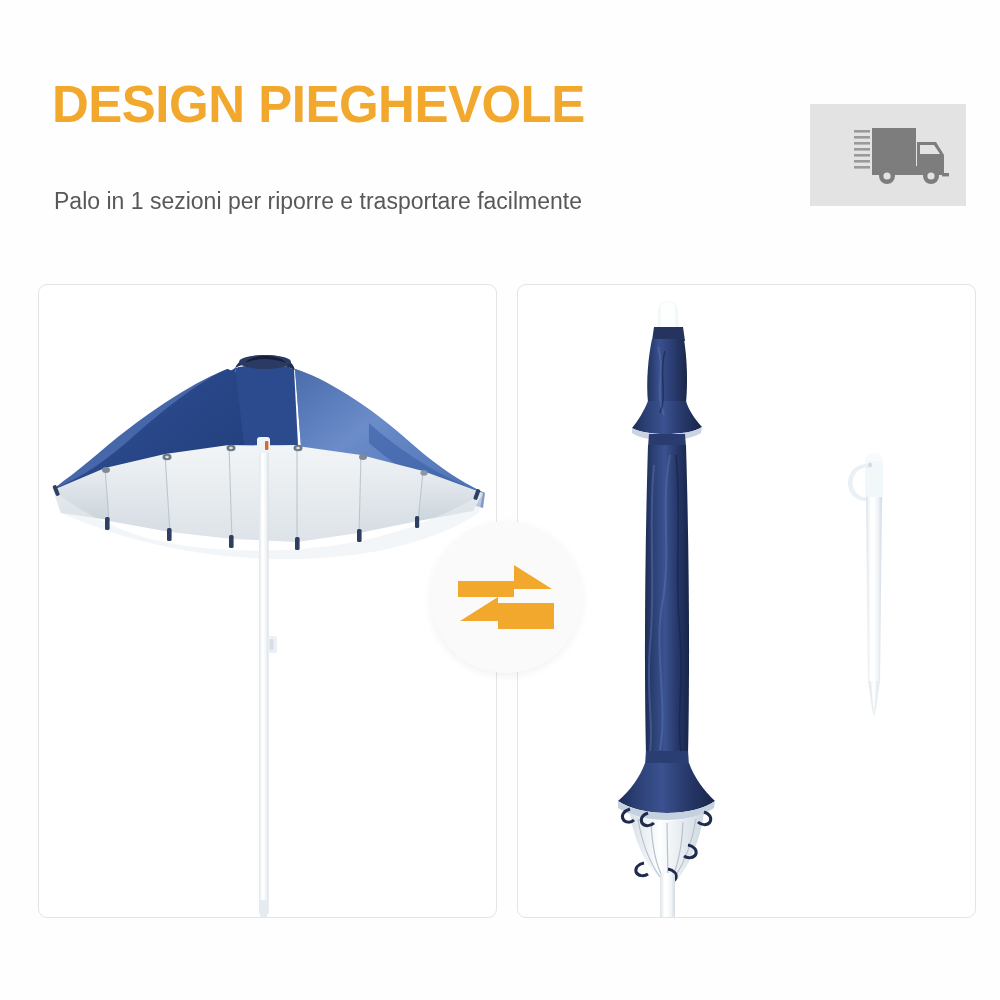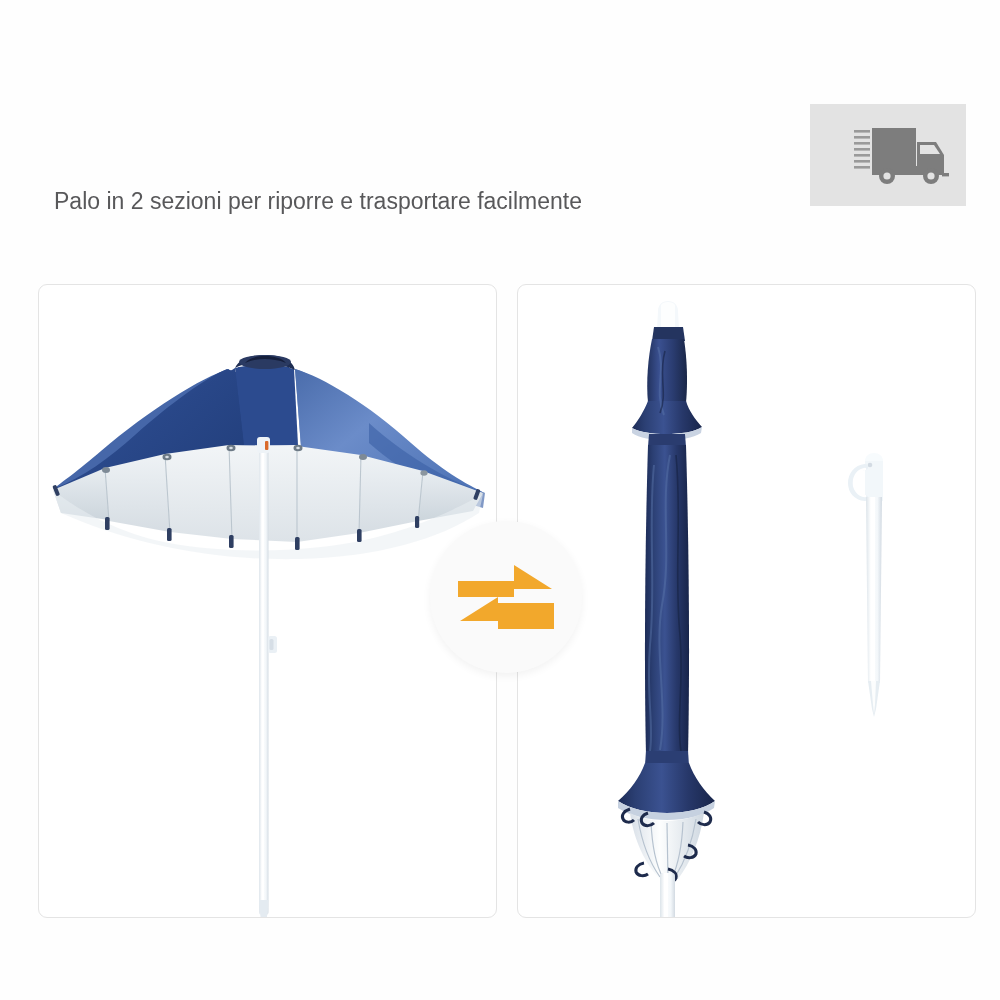--- a/index.html
+++ b/index.html
@@ -61,22 +61,23 @@
   .swap-icon{width:108px;height:80px;}
 
   svg{display:block;overflow:visible;}
   .art{position:absolute;}
 </style>
 </head>
 <body>
 
 <div class="page">
 
-
-  <div class="subtitle">Palo in 2 sezioni per riporre e trasportare facilmente</div>
+  <div class="title">DESIGN PIEGHEVOLE</div>
+
+  <div class="subtitle">Palo in 1 sezioni per riporre e trasportare facilmente</div>
 
   <div class="ship-box">
     <svg class="ship-icon" viewBox="0 0 100 62">
 
       <g fill="#9a9a9a">
         <rect x="0" y="6" width="16" height="2.6"></rect>
         <rect x="0" y="12" width="16" height="2.6"></rect>
         <rect x="0" y="18" width="16" height="2.6"></rect>
         <rect x="0" y="24" width="16" height="2.6"></rect>
         <rect x="0" y="30" width="16" height="2.6"></rect>

